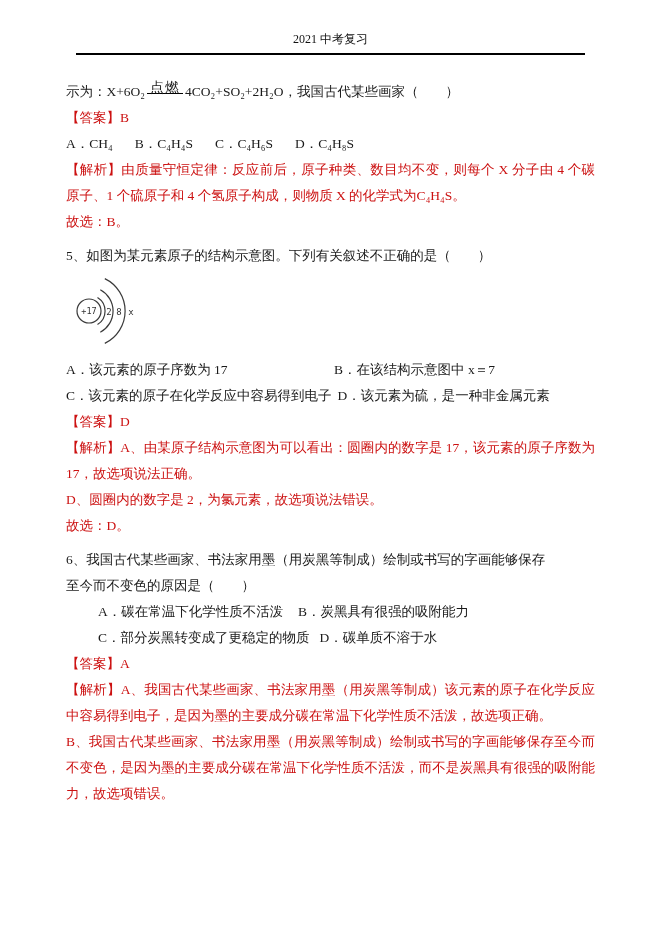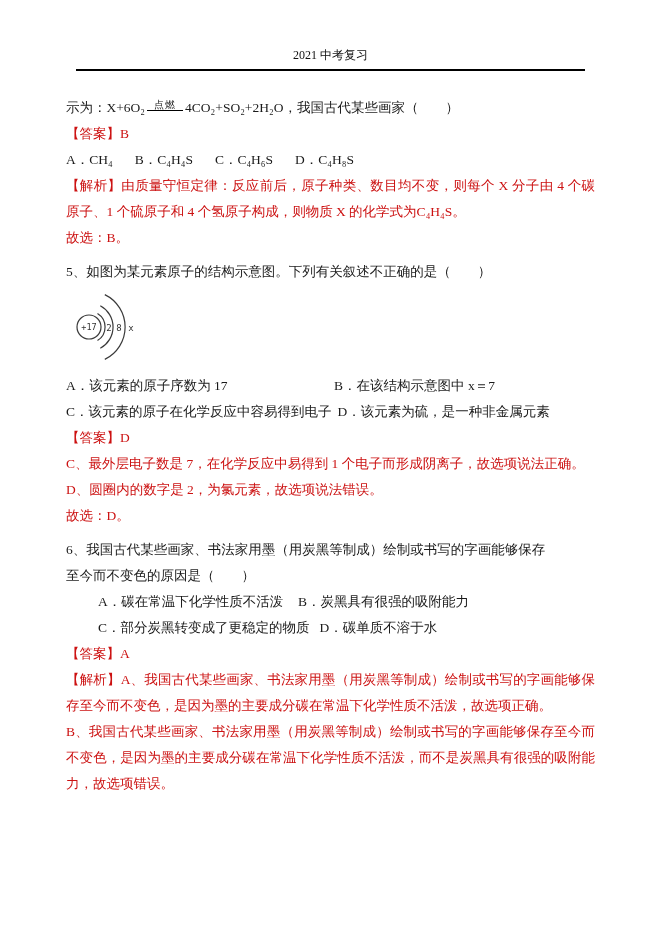--- a/index.html
+++ b/index.html
@@ -7,21 +7,21 @@
     width:661px;height:935px;
     background:#ffffff;
     font-family:"Liberation Serif","DejaVu Serif",serif;
     color:#1a1a1a;
     overflow:hidden;
   }
   .page{
     width:661px;height:863px;
     position:relative;
     box-sizing:border-box;
-    padding:16px 66px;
+    padding:0 66px;
   }
   .doc-header{
     padding-top:30px;
     text-align:center;
     font-size:12px;
     line-height:18px;
     color:#111;
   }
   .header-rule{
     border:none;
@@ -39,21 +39,21 @@
   .q-block{ margin-bottom:8px; }
   
   .cond{
     display:inline-block;
     vertical-align:4px;
     margin:0 2px;
     text-align:center;
   }
   .cond-label{
     display:block;
-    font-size:10px;
+    font-size:14px;
     line-height:9px;
     letter-spacing:1px;
   }
   .cond-line{
     display:block;
     width:36px;
     height:0;
     border-top:1.5px solid #000;
     margin-top:1px;
   }
@@ -106,33 +106,33 @@
         <text x="63" y="43.5" text-anchor="middle" font-size="9">x</text>
       </svg>
 
       <p class="line">
         <span class="opt-col-l">A．该元素的原子序数为 17</span><span>B．在该结构示意图中 x＝7</span>
       </p>
       <p class="line">
         <span class="opt-col-l">C．该元素的原子在化学反应中容易得到电子</span><span>D．该元素为硫，是一种非金属元素</span>
       </p>
       <p class="line red">【答案】D</p>
-      <p class="line red">C、最外层电子数是 7，在化学反应中易得到 1 个电子而形成阴离子，故选项说法正确。</p>
+      <p class="line red">【解析】A、由某原子结构示意图为可以看出：圆圈内的数字是 17，该元素的原子序数为 17，故选项说法正确。</p>
       <p class="line red">D、圆圈内的数字是 2，为氯元素，故选项说法错误。</p>
       <p class="line red">故选：D。</p>
     </div>
 
     <div class="q-block">
       <p class="line">6、我国古代某些画家、书法家用墨（用炭黑等制成）绘制或书写的字画能够保存</p>
       <p class="line">至今而不变色的原因是（　　）</p>
       <p class="line">
         <span class="opt-col-l-narrow">A．碳在常温下化学性质不活泼</span><span>B．炭黑具有很强的吸附能力</span>
       </p>
       <p class="line">
         <span class="opt-col-l-narrow">C．部分炭黑转变成了更稳定的物质</span><span>D．碳单质不溶于水</span>
       </p>
       <p class="line red">【答案】A</p>
-      <p class="line red">【解析】A、我国古代某些画家、书法家用墨（用炭黑等制成）绘制或书写的字画能够保存至今而不变色，是因为墨的主要成分碳在常温下化学性质不活泼，故选项正确。</p>
+      <p class="line red">【解析】A、我国古代某些画家、书法家用墨（用炭黑等制成）该元素的原子在化学反应中容易得到电子，是因为墨的主要成分碳在常温下化学性质不活泼，故选项正确。</p>
       <p class="line red">B、我国古代某些画家、书法家用墨（用炭黑等制成）绘制或书写的字画能够保存至今而不变色，是因为墨的主要成分碳在常温下化学性质不活泼，而不是炭黑具有很强的吸附能力，故选项错误。</p>
     </div>
 
   </div>
 </div>
 
 </body></html>

